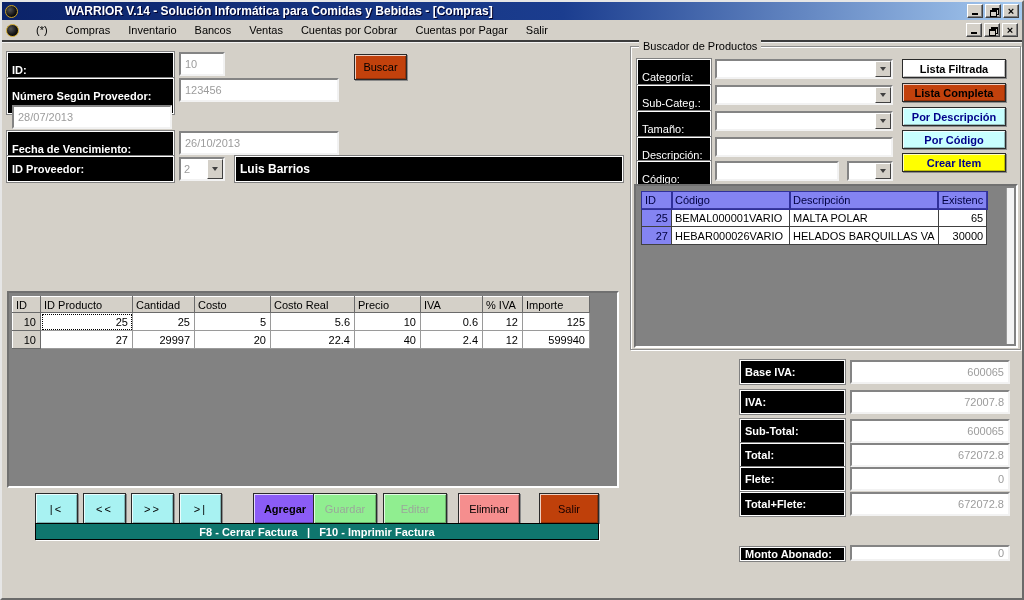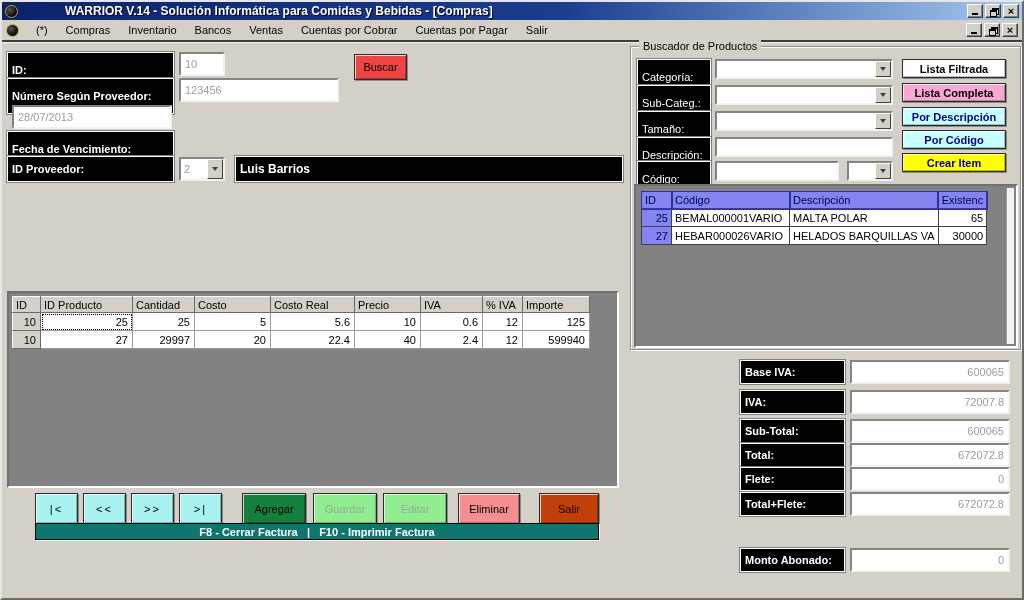--- a/index.html
+++ b/index.html
@@ -62,36 +62,36 @@
   .frow { position:absolute; left:5px; display:flex; height:36px; }
   .frow .blabel { width:167px; }
   .frow .field, .frow .combo { margin-left:5px; height:24px; }
   #row-id        { top:50px; }  #row-id .field     { width:46px; }
   #row-numprov   { top:76px; }  #row-numprov .field{ width:160px; }
   #row-femision  { top:103px; } #row-femision .field { width:160px; }
   #row-fvenc     { top:129px; } #row-fvenc .field  { width:160px; }
   #row-prov      { top:154px; height:26px; } #row-prov .combo { width:46px; height:24px; margin-top:1px; }
   #prov-name { margin-left:10px; width:388px; height:26px; font-size:12px; }
   #btn-buscar { position:absolute; left:352px; top:52px; width:53px; height:26px;
-                background:#ef4444; color:#000; font-weight:normal; }
+                background:#c2410c; color:#000; font-weight:normal; }
 
   
   .groupbox { position:absolute; left:628px; top:44px; width:391px; height:304px;
               border:1px solid #8c8c8c; box-shadow:inset 1px 1px 0 #fff, 1px 1px 0 #fff; }
   .group-title { position:absolute; left:8px; top:-7px; background:#d4d0c8; padding:0 4px; color:#000; }
   .brow { position:absolute; left:6px; display:flex; height:36px; }
   .brow .blabel { width:74px; font-weight:normal; }
   .brow .combo, .brow .field { margin-left:4px; height:20px; width:178px; }
   #brow-cat  { top:12px; } #brow-sub { top:38px; } #brow-tam { top:64px; }
   #brow-desc { top:90px; } #brow-cod { top:114px; }
   #cod-input { width:124px; }
   #cod-combo { width:46px; margin-left:8px; height:20px; }
   .bbtn { position:absolute; left:271px; width:104px; height:19px; }
   #btn-lista-filtrada  { top:12px; background:#fff; color:#000; }
-  #btn-lista-completa  { top:36px; background:#f9a8d4; color:#000; }
+  #btn-lista-completa  { top:36px; background:#c2410c; color:#000; }
   #btn-por-descripcion { top:60px; background:#c8ffff; color:#00008b; }
   #btn-por-codigo      { top:83px; background:#c8ffff; color:#00008b; }
   #btn-crear-item      { top:106px; background:#ffff00; color:#00008b; }
 
   
   .prod-container { position:absolute; left:632px; top:182px; width:384px; height:164px;
                     background:#828282; border:2px solid; border-color:#707070 #fff #fff #707070; }
   .prod-scroll { position:absolute; right:2px; top:2px; bottom:2px; width:8px; background:#f4f4f4;
                  border-left:1px solid #9a9a9a; }
   table.prod { position:absolute; left:5px; top:5px; border-collapse:collapse; table-layout:fixed;
@@ -114,28 +114,28 @@
   table.det td { border:1px solid #9a9a9a; height:18px; padding:0 4px; text-align:right;
                  color:#000; overflow:hidden; white-space:nowrap; }
   table.det td.idcell { background:#d4d0c8; border-color:#fff #6a6a6a #6a6a6a #fff; }
   table.det td.focused { outline:1px dotted #000; outline-offset:-2px; }
 
   
   .trow { position:absolute; left:738px; display:flex; height:24px; }
   .trow .blabel { width:105px; }
   .trow .field { margin-left:5px; width:160px; justify-content:flex-end; }
   #tot-0 { top:358px; } #tot-1 { top:388px; } #tot-2 { top:417px; } #tot-3 { top:441px; }
-  #tot-4 { top:465px; } #tot-5 { top:490px; } #tot-6 { top:546px; }
+  #tot-4 { top:465px; } #tot-5 { top:490px; } #tot-6 { top:535px;align-items:flex-end; }
 
   
   .navbtn { position:absolute; top:491px; height:31px; width:43px; background:#a8f2f2; color:#000;
             font-weight:normal; letter-spacing:2px; }
   #nav-first { left:33px; } #nav-prev { left:81px; } #nav-next { left:129px; } #nav-last { left:177px; }
   .actbtn { position:absolute; top:491px; height:31px; font-weight:normal; }
-  #act-agregar  { left:240px; width:64px; background:#15803d; color:#000; }
+  #act-agregar  { left:251px; width:64px; background:#8b5cf6; color:#000;font-weight:bold; }
   #act-guardar  { left:311px; width:64px; background:#90ee90; color:#9aa89a; }
   #act-editar   { left:381px; width:64px; background:#90ee90; color:#9aa89a; }
   #act-eliminar { left:456px; width:62px; background:#f58e8e; color:#000; }
   #act-salir    { left:537px; width:60px; background:#bf400a; color:#1a0000; }
 
   
   .statusbar { position:absolute; left:33px; top:521px; width:564px; height:17px;
                background:#0f766e; color:#fff; font-weight:bold; display:flex; align-items:center;
                justify-content:center; border:1px solid #000; box-shadow:1px 1px 0 #fff; white-space:pre; }
 </style>
@@ -190,20 +190,21 @@
   </div>
   <div class="frow" id="row-numprov">
     <span class="blabel">Número Según Proveedor:</span>
     <span class="field">123456</span>
   </div>
   <div class="frow" id="row-femision">
     <span class="field">28/07/2013</span>
   </div>
   <div class="frow" id="row-fvenc">
     <span class="blabel">Fecha de Vencimiento:</span>
+    <span class="field">26/10/2013</span>
   </div>
   <div class="frow" id="row-prov">
     <span class="blabel">ID Proveedor:</span>
     <span class="combo">
       <span class="txt">2</span>
       <span class="combo-arrow">
           <span class="tri"></span>
         </span>
     </span>
     <span class="blabel" id="prov-name">Luis Barrios</span>

